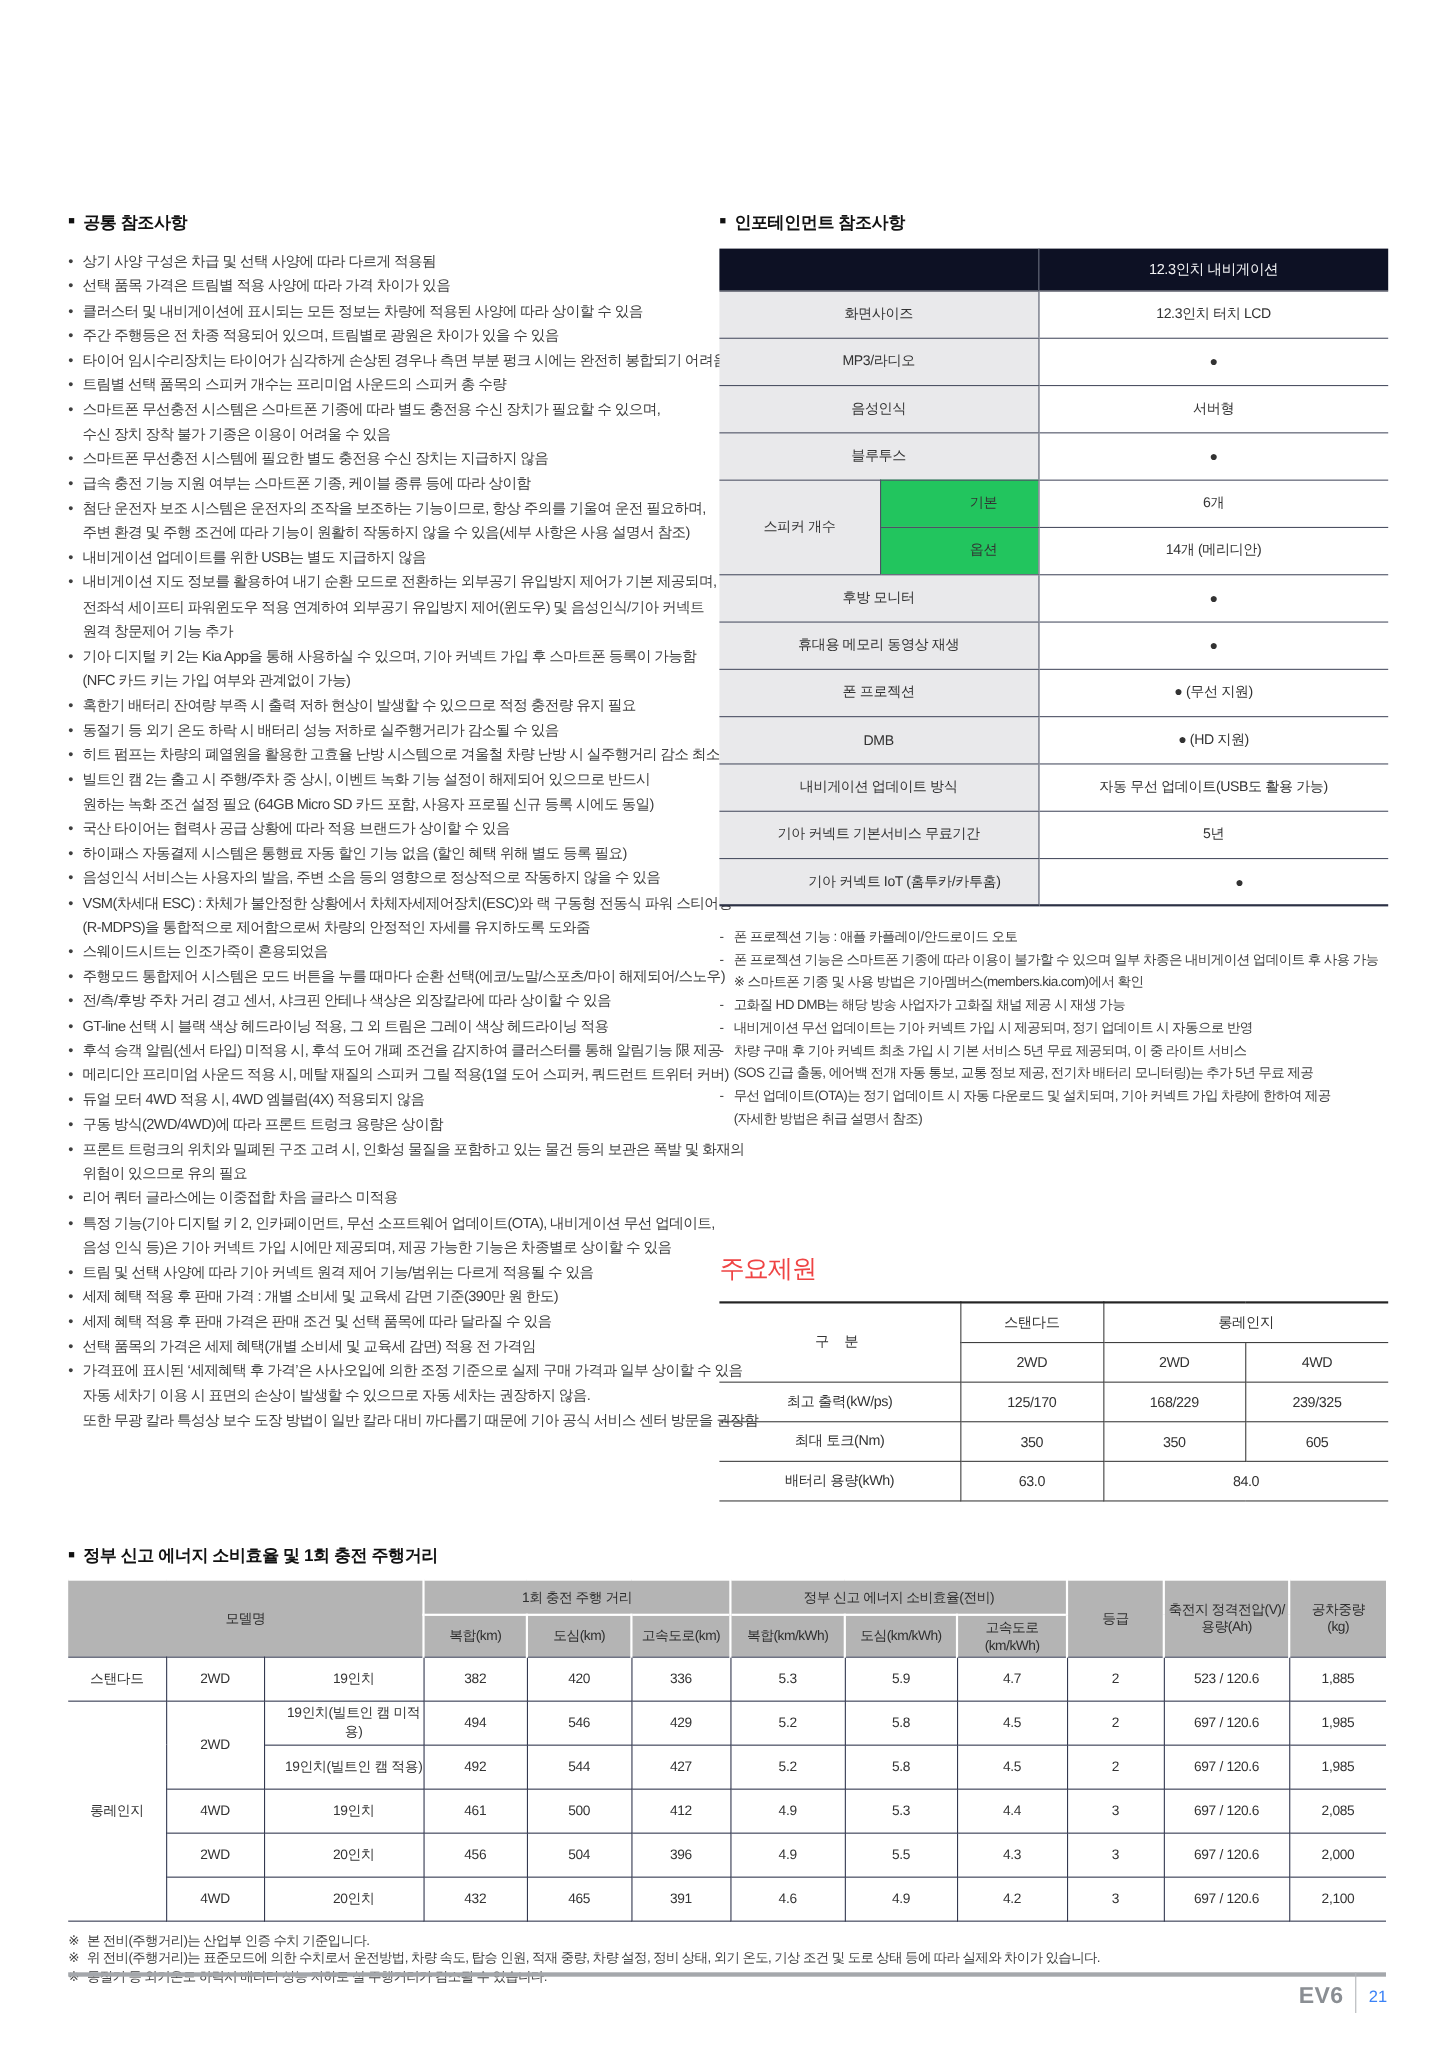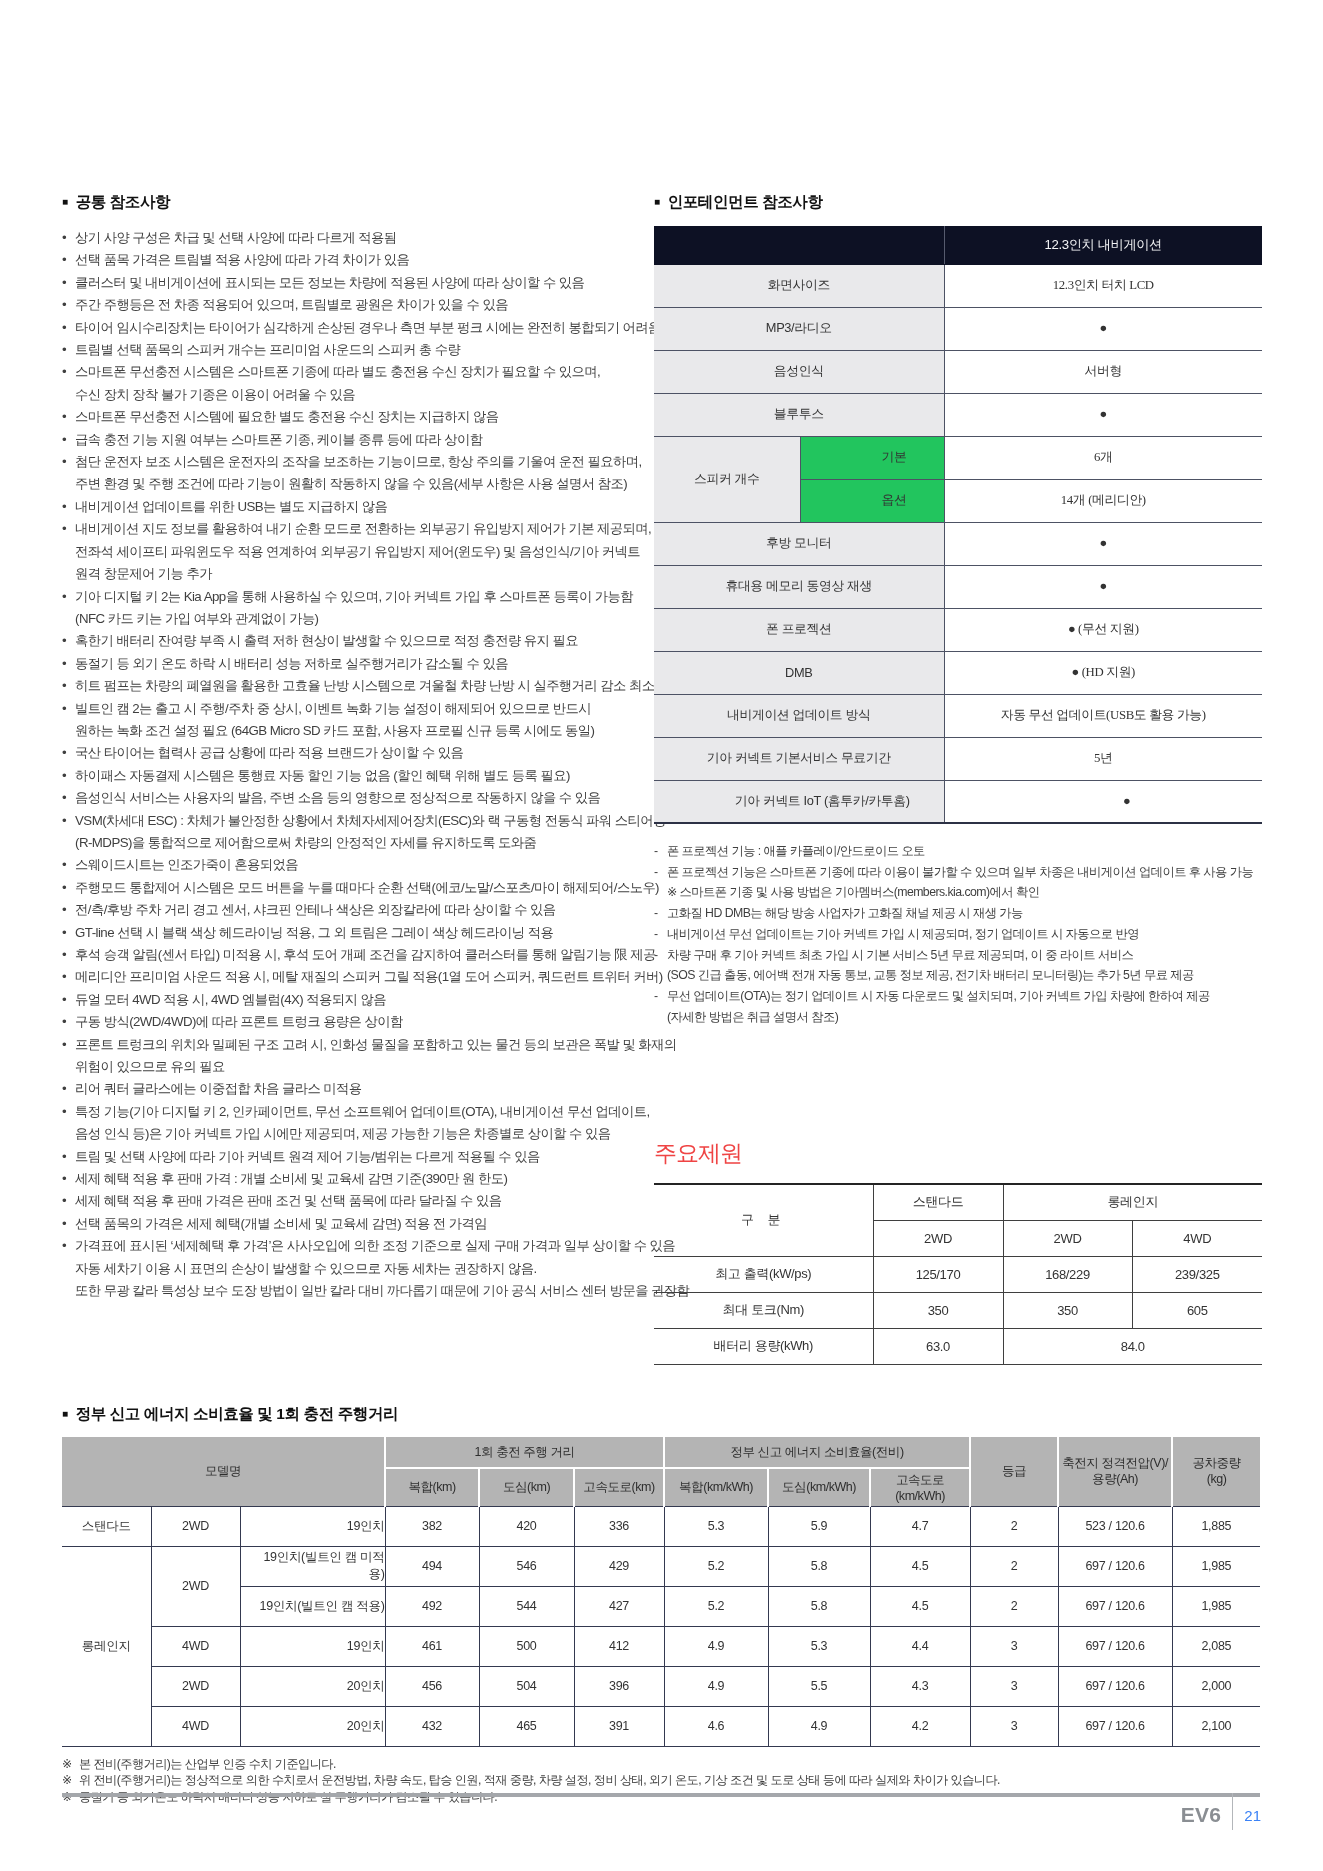--- a/index.html
+++ b/index.html
@@ -22,21 +22,21 @@
   
   .right-col { position:absolute; left:654px; top:192px; width:608px; }
   .right-col .sec-head { margin-bottom:13px; }
   table.info { width:608px; border-collapse:collapse; table-layout:fixed; }
   table.info td { text-align:center; vertical-align:middle; font-size:12.8px; color:#333;
                   border-bottom:1px solid #4d5264; height:43px; letter-spacing:-0.35px; }
   table.info thead td { background:#0d1124; color:#f2f3f5; height:38px; font-size:13.2px; border-bottom:1px solid #0d1124; }
   table.info thead td.valh { border-left:1px solid #565b6e; }
   table.info td.lbl { background:#e9e9eb; }
   table.info td.sub { background:#22c55e; border-left:1px solid #4d5264;padding-left:44px; }
-  table.info td.val { background:#fff; border-left:1px solid #4d5264;font-family:Liberation Serif, serif; }
+  table.info td.val { background:#fff; border-left:1px solid #4d5264; }
   table.info tbody tr:last-child td { border-bottom:2px solid #2c3145;padding-left:47px; }
   .info-notes { margin-top:17px; }
   .dash-line { display:flex; font-size:12.3px; line-height:20.7px; color:#3f3f3f; letter-spacing:-0.55px; white-space:nowrap; }
   .dash-line .dm { width:13px; flex:none; }
   .dash-line.cont { padding-left:13px; }
 
   
   .specs-sec { position:absolute; left:654px; top:1138px; width:608px; }
   .specs-title { font-size:23px; font-weight:normal; color:#ef4444; letter-spacing:-1px; margin-bottom:14px; }
   table.specs { width:608px; border-collapse:collapse; table-layout:fixed;
@@ -50,21 +50,21 @@
   .energy-sec .sec-head { margin-bottom:10px; }
   table.energy { width:1198px; border-collapse:collapse; table-layout:fixed;
                  border-left:hidden; border-right:hidden; }
   table.energy thead td { background:#b4b4b4; border:2px solid #fff; border-bottom:none; color:#2e2e2e;
                           font-size:12.5px; text-align:center; vertical-align:middle; letter-spacing:-0.45px; }
   table.energy thead tr.grp td { height:32px; }
   table.energy thead tr.subh td { height:38px; }
   table.energy thead td.pre { white-space:pre-line; line-height:16px; }
   table.energy tbody td { border:1px solid #343950; font-size:12.5px; color:#333; text-align:center;
                           vertical-align:middle; height:40px; letter-spacing:-0.3px; }
-  table.energy tbody td.wheel { text-align:right; padding-left:18px;margin-top:14px; }
+  table.energy tbody td.wheel { text-align:center; padding-left:18px;margin-top:14px; }
   .energy-notes { margin-top:9px; }
   .fn-line { display:flex; font-size:12.2px; line-height:16.8px; color:#3f3f3f; letter-spacing:-0.55px; white-space:nowrap; }
   .fn-line .fm { width:17px; flex:none; }
 
   
   .footer-rule { position:absolute; left:62px; top:1793px; width:1198px; height:4px; background:#a4a7ab; }
   .footer { position:absolute; top:1793px; right:62px; display:flex; align-items:flex-start; }
   .footer .model { font-size:21px; font-weight:bold; color:#8a8e93; margin-top:10px; letter-spacing:0.3px; }
   .footer .vdiv { width:1px; height:37px; background:#b3b6ba; margin:0 11px; }
   .footer .pg { font-size:15px; color:#3b82f6; margin-top:14px; }
@@ -406,21 +406,21 @@
           </tr>
         </tbody>
     </table>
     <div class="energy-notes">
         <div class="fn-line">
           <span class="fm">※</span>
           <span>본 전비(주행거리)는 산업부 인증 수치 기준입니다.</span>
         </div>
         <div class="fn-line">
           <span class="fm">※</span>
-          <span>위 전비(주행거리)는 정상적으로 의한 수치로서 운전방법, 차량 속도, 탑승 인원, 적재 중량, 차량 설정, 정비 상태, 외기 온도, 기상 조건 및 도로 상태 등에 따라 실제와 차이가 있습니다.</span>
+          <span>위 전비(주행거리)는 표준모드에 의한 수치로서 운전방법, 차량 속도, 탑승 인원, 적재 중량, 차량 설정, 정비 상태, 외기 온도, 기상 조건 및 도로 상태 등에 따라 실제와 차이가 있습니다.</span>
         </div>
         <div class="fn-line">
           <span class="fm">※</span>
           <span>동절기 등 외기온도 하락시 배터리 성능 저하로 실 주행거리가 감소될 수 있습니다.</span>
         </div>
       </div>
   </div>
 
   <div class="footer-rule"></div>
   <div class="footer">

